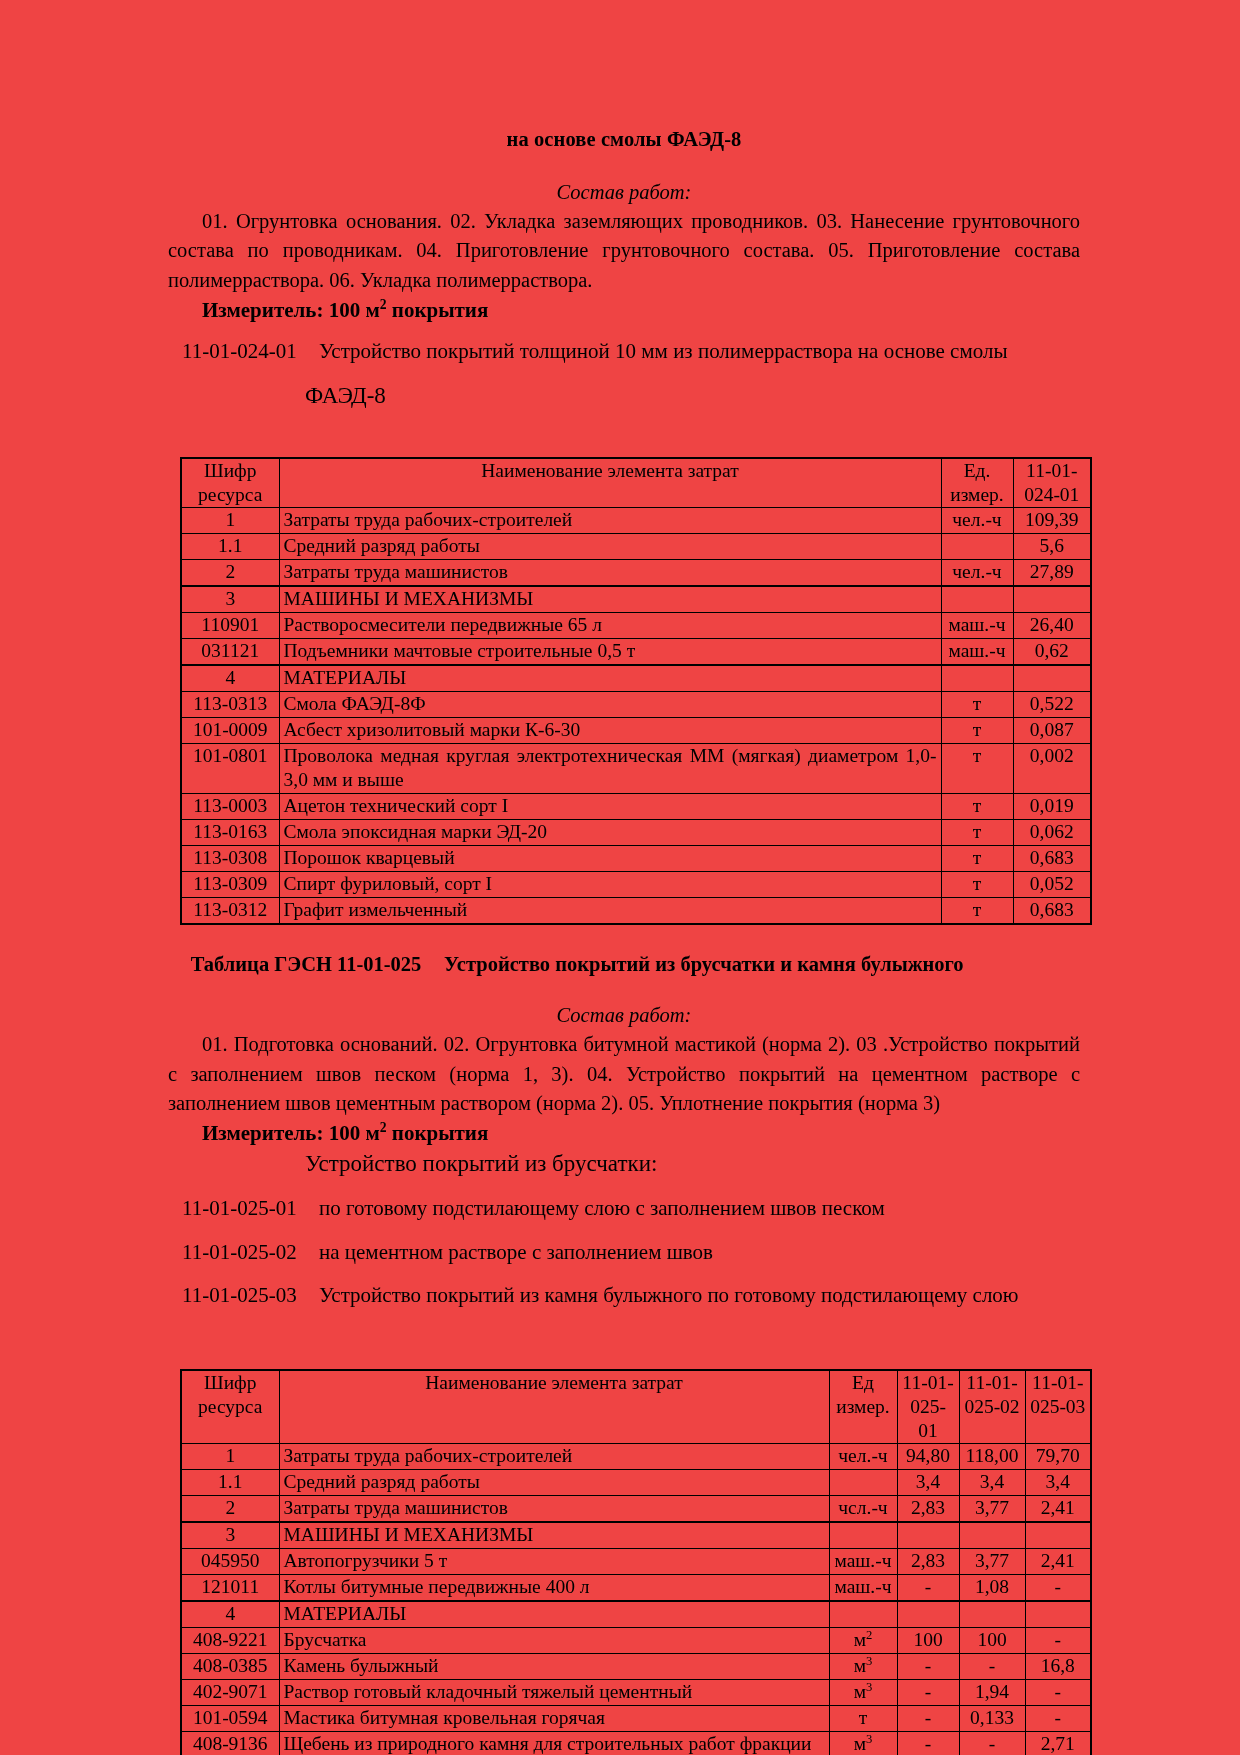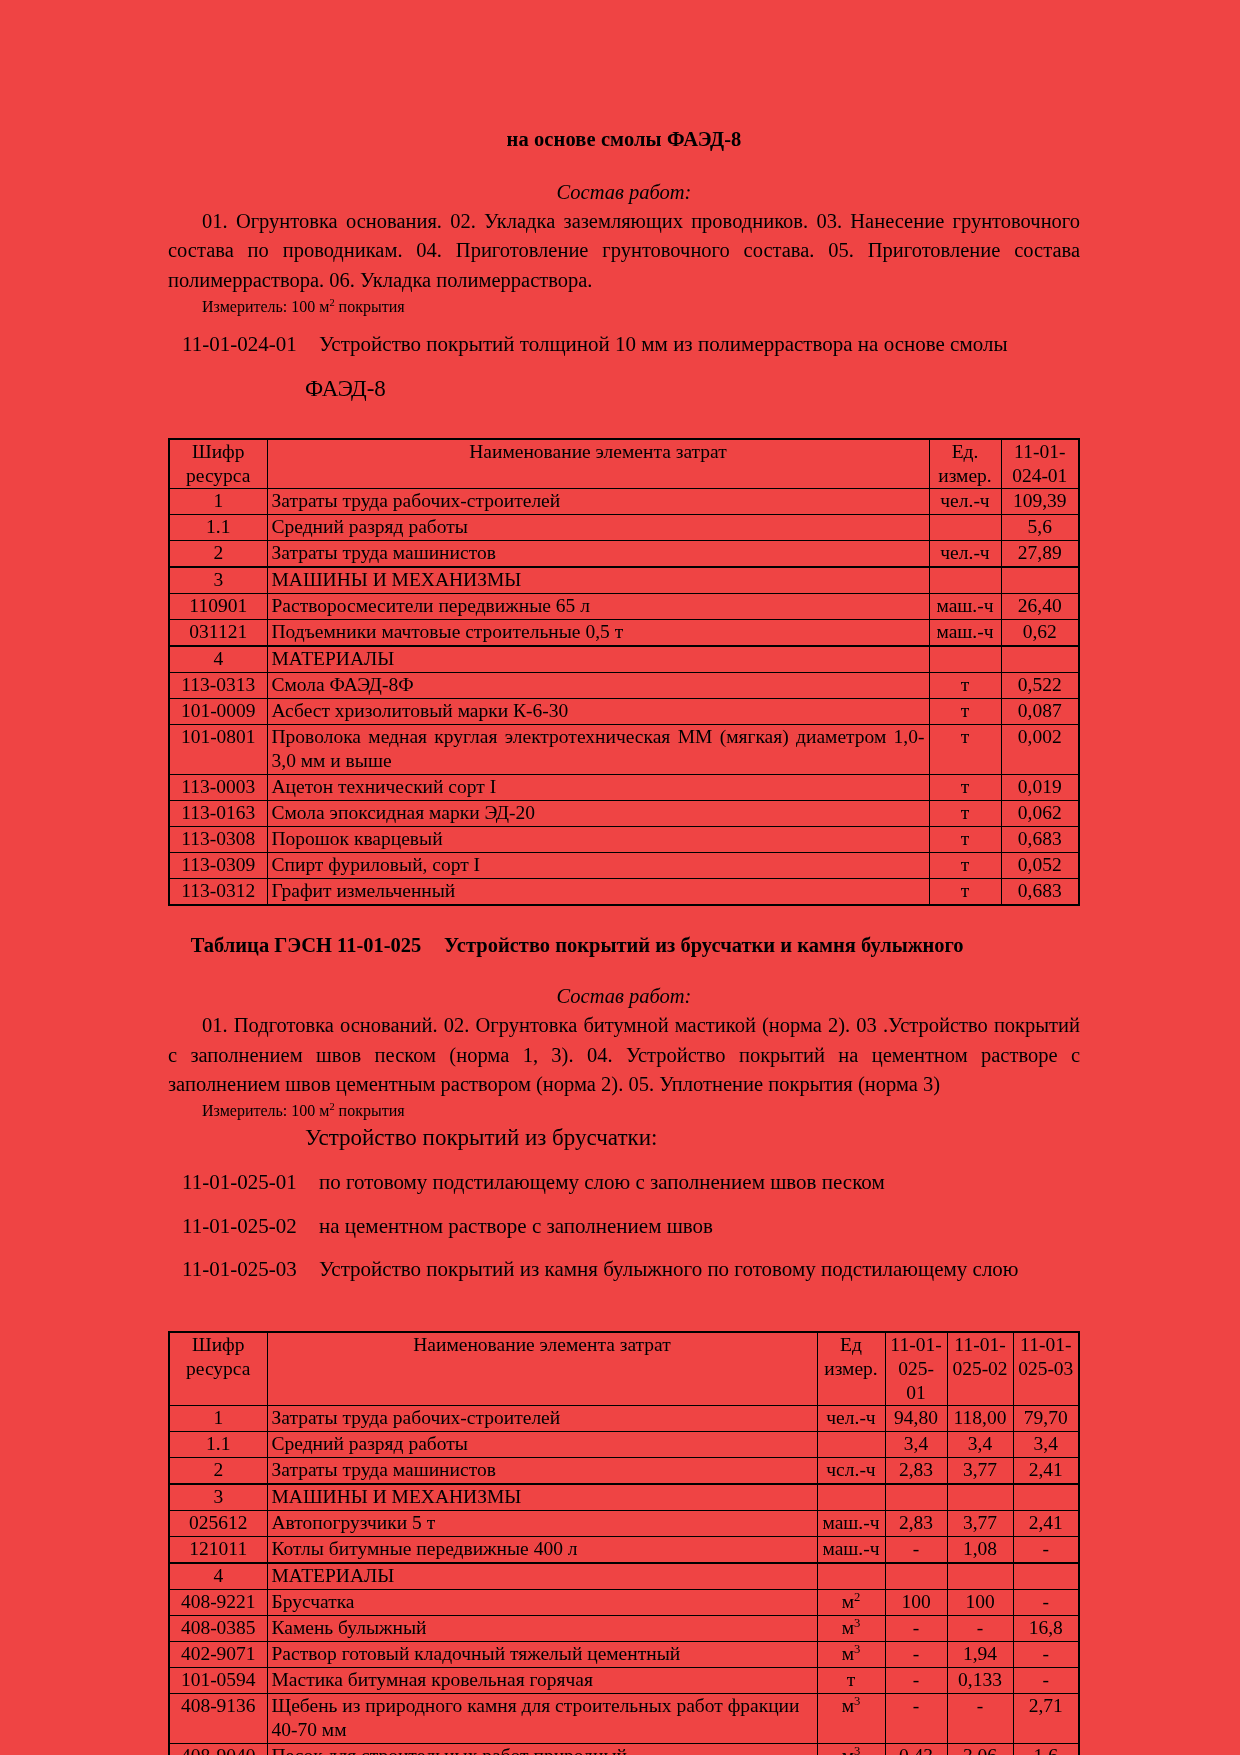--- a/index.html
+++ b/index.html
@@ -38,22 +38,22 @@
     text-align-last: left;
     font-size: 20.5px;
     line-height: 1.43;
     margin: 0;
     hyphens: none;
   }
   .indent-first {
     text-indent: 34px;
   }
   .izmeritel {
-    font-weight: normal;
-    font-size: 16px;
+    font-weight: bold;
+    font-size: 21px;
     margin: 3px 0 2px 0;
     padding-left: 34px;
   }
   sup {
     font-size: 0.65em;
     vertical-align: super;
     line-height: 0;
   }
   .code-line {
     display: flex;
@@ -77,21 +77,21 @@
     padding-left: 137px;
     font-size: 23px;
     line-height: 1.4;
   }
 
   table.gesn {
     border-collapse: collapse;
     width: 100%;
     table-layout: fixed;
     font-size: 19.5px;
-    margin: 0;
+    margin: 12px;
   }
   table.gesn td, table.gesn th {
     border: 1px solid #000000;
     padding: 0px 4px 1px 4px;
     vertical-align: top;
     line-height: 1.23;
     font-weight: normal;
   }
   table.gesn .outer-top td { border-top: 2.5px solid #000; }
   table.gesn tr.sect-top td { border-top: 2.5px solid #000; }
@@ -351,21 +351,21 @@
         </tr>
         <tr class="sect-top">
           <td class="c-code lcap bold">3</td>
           <td class="c-name bold">МАШИНЫ И МЕХАНИЗМЫ</td>
           <td class="c-unit"></td>
           <td class="c-val"></td>
           <td class="c-val"></td>
           <td class="c-val rcap"></td>
         </tr>
         <tr>
-          <td class="c-code lcap">025612</td>
+          <td class="c-code lcap">045950</td>
           <td class="c-name">Автопогрузчики 5 т</td>
           <td class="c-unit">маш.-ч</td>
           <td class="c-val">2,83</td>
           <td class="c-val">3,77</td>
           <td class="c-val rcap">2,41</td>
         </tr>
         <tr>
           <td class="c-code lcap">121011</td>
           <td class="c-name">Котлы битумные передвижные 400 л</td>
           <td class="c-unit">маш.-ч</td>

